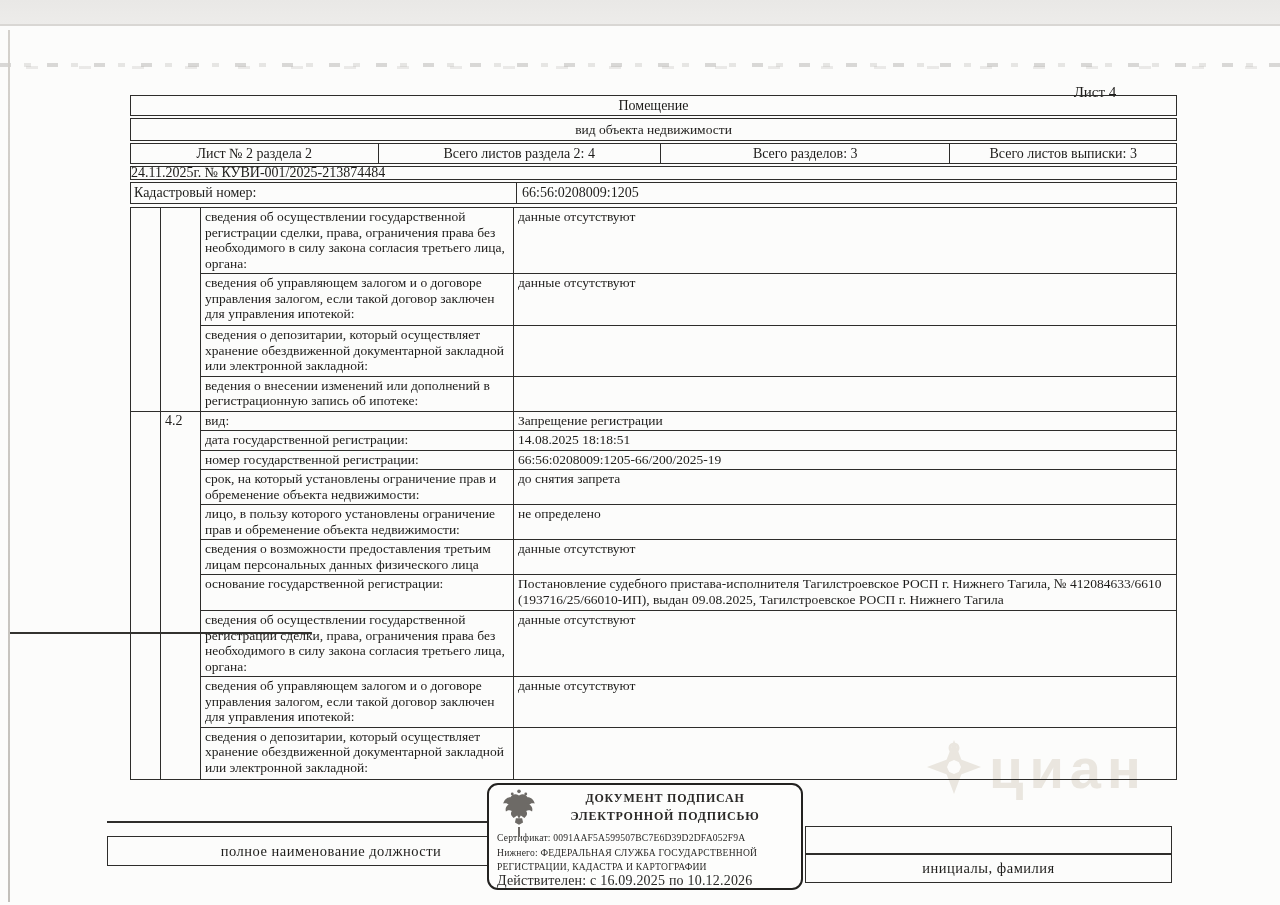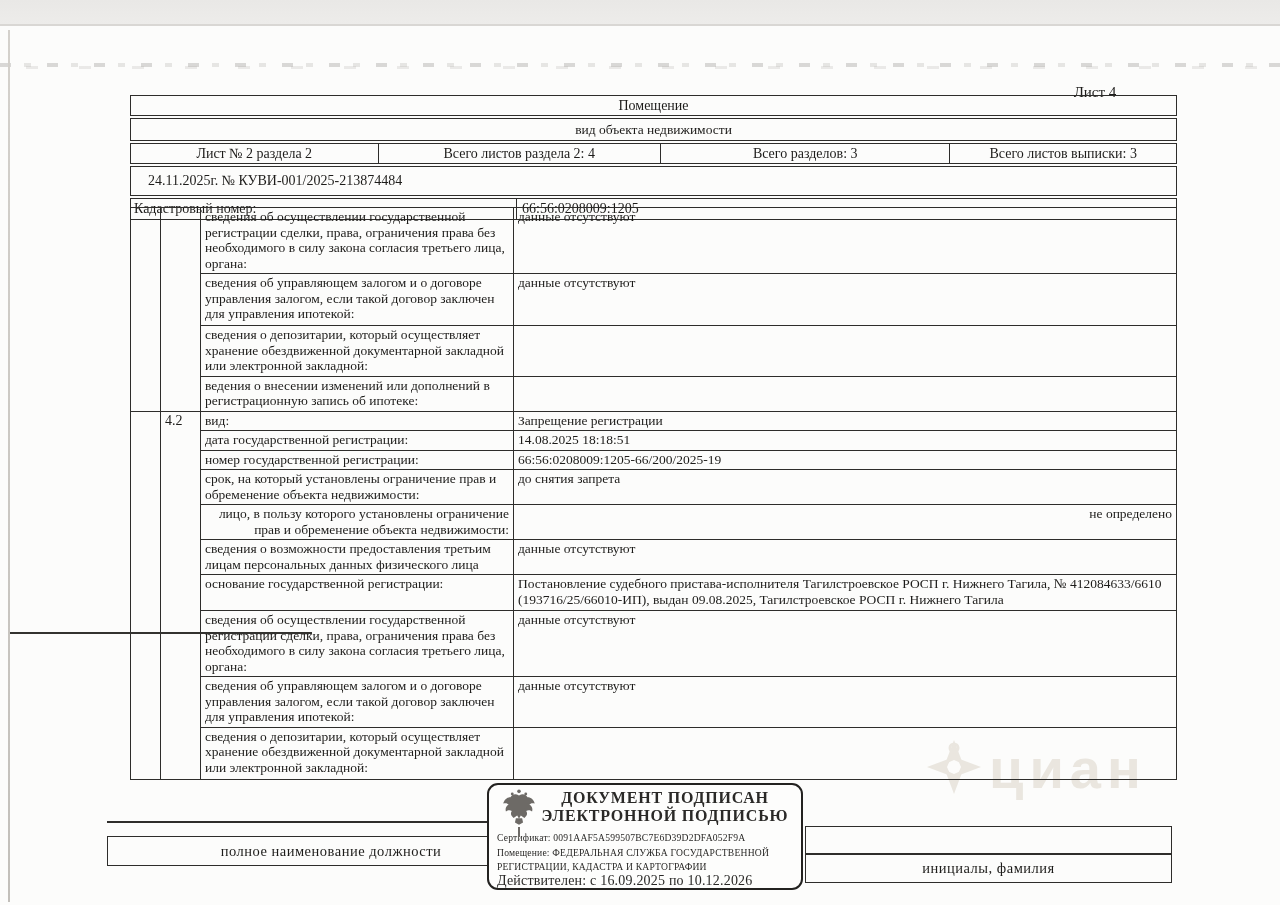--- a/index.html
+++ b/index.html
@@ -49,42 +49,42 @@
   
   .header-block { position:absolute; left:130px; top:95px; width:1047px; z-index:2; font-size:14px; }
   .hrow { border:1.4px solid #2e2d2b; background:transparent; margin-bottom:2px; display:flex; align-items:center; }
   .hrow.center { justify-content:center; text-align:left; }
   .h-title { height:21px; }
   .h-sub   { height:23px; font-size:13.5px; }
   .h-cells { height:21px; padding:0; }
   .h-cells .hcell { height:100%; display:flex; align-items:center; justify-content:center; border-right:1.4px solid #2e2d2b; }
   .h-cells .hcell:last-child { border-right:none; }
   .hc-0 { width:248px; } .hc-1 { width:283px; } .hc-2 { width:290px; } .hc-3 { width:226px; }
-  .h-doc  { height:30px; padding-left:17px; }
+  .h-doc  { height:14px; padding-left:0; }
   .h-cad  { height:22px; padding:0; }
   .h-cad .hcell { height:100%; display:flex; align-items:center; padding-left:3px; }
   .h-cad .hc-label { width:386px; border-right:1.4px solid #2e2d2b; }
   .h-cad .hc-value { flex:1; padding-left:5px; }
   
   .main-table-wrap { position:absolute; left:130px; top:207px; width:1047px; z-index:2; }
   table.regtable { border-collapse:collapse; width:1047px; table-layout:fixed; font-size:13.5px; }
   table.regtable td {
     border:1.2px solid #2e2d2b; vertical-align:top;
     padding:1px 4px 2px 4px; line-height:15.5px; background:transparent;
   }
   td.c0 { width:30px; }
   td.c1 { width:40px; font-size:14px; padding-left:5px; }
   td.lab { width:313px; }
   td.val { }
   tr.rh-64 td.lab, tr.rh-64 td.val { height:64px; }
   tr.rh-52 td.lab, tr.rh-52 td.val { height:52px; }
   tr.rh-50 td.lab, tr.rh-50 td.val { height:50px; }
   tr.rh-48 td.lab, tr.rh-48 td.val { height:48px; }
   tr.rh-36 td.lab, tr.rh-36 td.val { height:36px; }
-  tr.rh-33 td.lab, tr.rh-33 td.val { height:33px;text-align:right; }
+  tr.rh-33 td.lab, tr.rh-33 td.val { height:33px; }
   tr.rh-32 td.lab, tr.rh-32 td.val { height:32px; }
   tr.rh-19 td.lab, tr.rh-19 td.val { height:19px; }
   
   .foot-left-topline { position:absolute; left:107px; top:821px; width:448px; height:2px; background:#2e2d2b; z-index:1; }
   .foot-left-box {
     position:absolute; left:107px; top:836px; width:448px; height:30px;
     border:1.5px solid #2e2d2b; display:flex; align-items:center; justify-content:center;
     font-size:14.5px; letter-spacing:.5px; z-index:1;
   }
   .foot-right-top {
@@ -97,21 +97,21 @@
     font-size:14.5px; letter-spacing:.5px; z-index:1;
   }
   
   .stamp {
     position:absolute; left:487px; top:783px; width:316px; height:107px;
     background:#fdfdfc; border:2.5px solid #232220; border-radius:11px; z-index:3;
     padding:4px 8px 4px 8px;
   }
   .stamp .emblem { position:absolute; left:12px; top:2px; width:36px; height:42px; }
   .stamp .emblem-stem { position:absolute; left:29px; top:42px; width:2px; height:10px; background:#6d6a66; }
-  .stamp .st-title { text-align:center; padding-left:40px; font-weight:bold; font-size:16px; letter-spacing:.8px; line-height:18px; color:#2a2927; }
+  .stamp .st-title { text-align:center; padding-left:40px; font-weight:bold; font-size:12px; letter-spacing:.8px; line-height:18px; color:#2a2927; }
   .stamp .st-meta  { font-size:9.6px; line-height:14px; color:#2a2927; margin-top:4px; letter-spacing:.2px; }
   .stamp .st-meta.first { margin-top:6px; }
   .stamp .st-valid { font-size:14px; line-height:12px; color:#2a2927; letter-spacing:.2px; margin-top:1px; }
 </style>
 </head>
 <body>
 
 <div class="page">
 
   <div class="scan-top-band"></div>
@@ -233,18 +233,18 @@
             <circle cx="27.5" cy="6.5" r="1.6"></circle>
           <path d="M20 8 C15 5.5 12.5 7.5 10.5 10 C6.5 10 3.5 13 2.5 17 C5.5 16 7.5 17 8.5 18.2 C5.5 20 4.5 23 5.5 26 C7.5 24.2 10 24.2 12 25.2 C10.2 28 11 31 14 33 L18 30.2 L20 34 L22 30.2 L26 33 C29 31 29.8 28 28 25.2 C30 24.2 32.5 24.2 34.5 26 C35.5 23 34.5 20 31.5 18.2 C32.5 17 34.5 16 37.5 17 C36.5 13 33.5 10 29.5 10 C27.5 7.5 25 5.5 20 8 Z"></path>
           <path d="M16.5 33.5 L23.5 33.5 L24.5 38 L20 40.5 L15.5 38 Z"></path>
         </g>
       </svg>
     </span>
     <span class="emblem-stem"></span>
     <div class="st-title">ДОКУМЕНТ ПОДПИСАН</div>
     <div class="st-title">ЭЛЕКТРОННОЙ ПОДПИСЬЮ</div>
     <div class="st-meta first">Сертификат: 0091AAF5A599507BC7E6D39D2DFA052F9A</div>
-    <div class="st-meta" style="margin-top:1px">Помещение: ФЕДЕРАЛЬНАЯ СЛУЖБА ГОСУДАРСТВЕННОЙ</div>
+    <div class="st-meta" style="margin-top:1px">Нижнего: ФЕДЕРАЛЬНАЯ СЛУЖБА ГОСУДАРСТВЕННОЙ</div>
     <div class="st-meta" style="margin-top:0">РЕГИСТРАЦИИ, КАДАСТРА И КАРТОГРАФИИ</div>
     <div class="st-valid">Действителен: с 16.09.2025 по 10.12.2026</div>
   </div>
 
 </div>
 
 </body></html>

